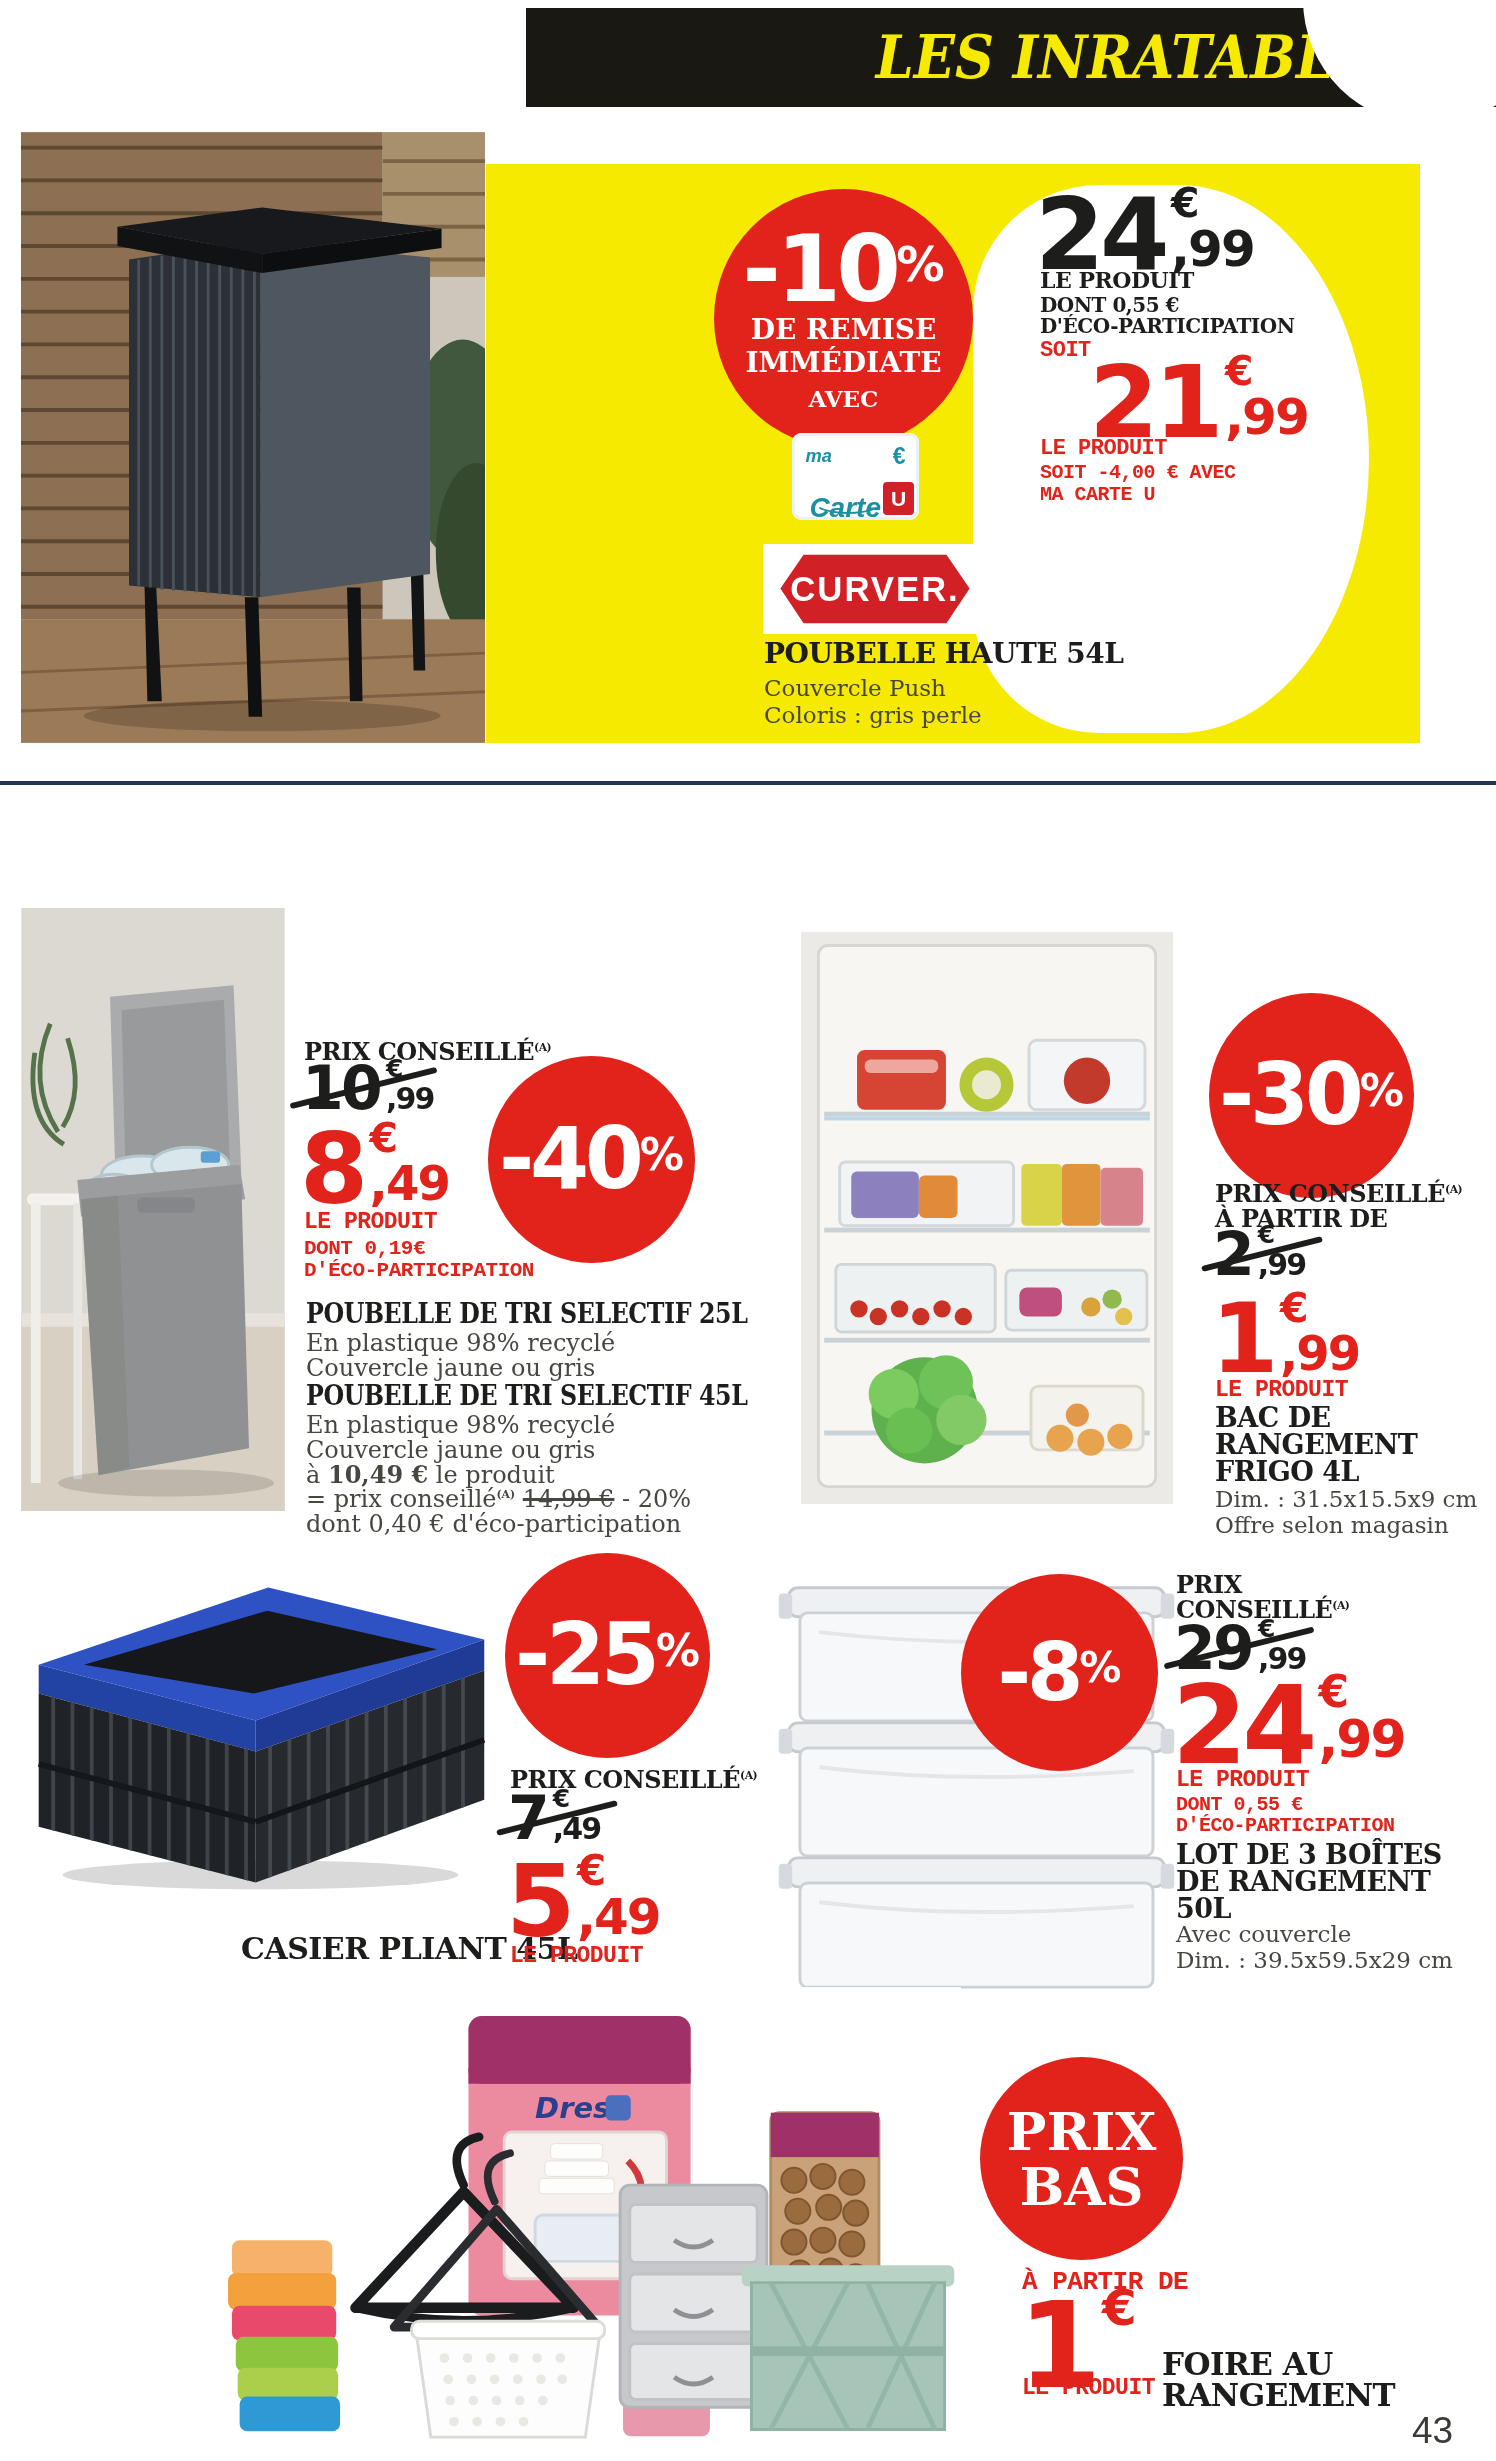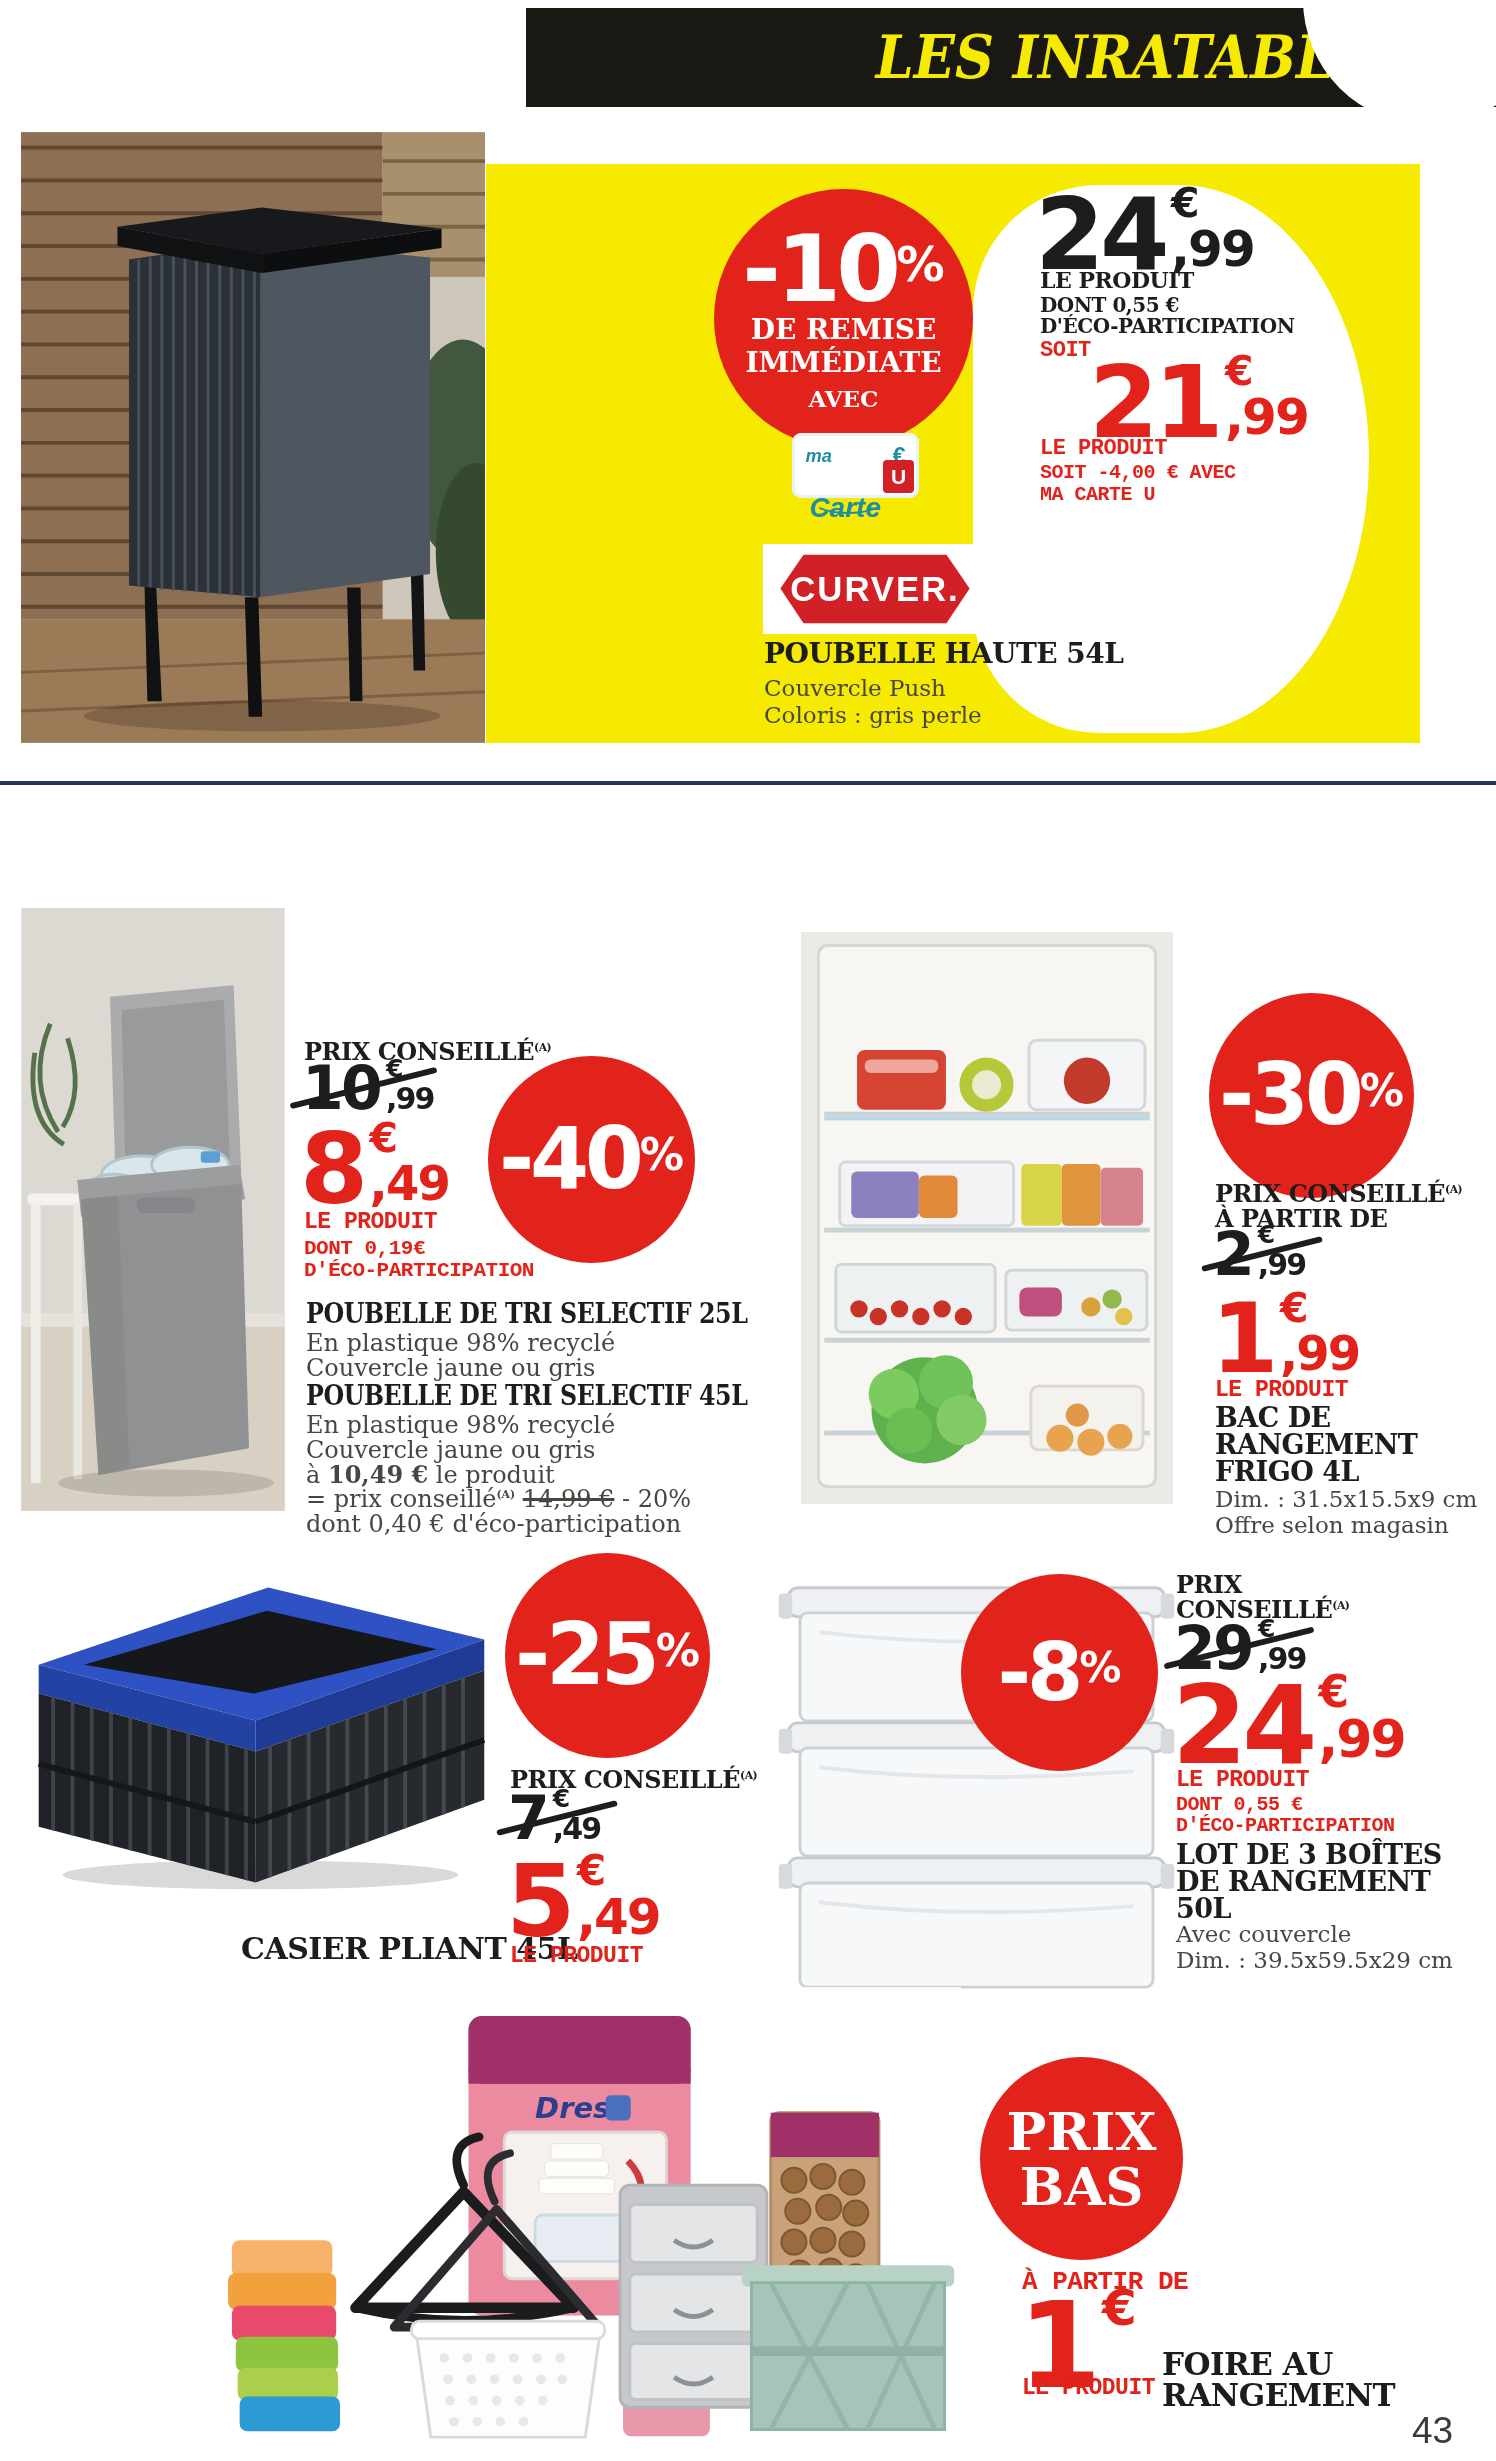--- a/index.html
+++ b/index.html
@@ -43,21 +43,21 @@
         border-radius:50%; background:#fff; }
 
   .yellow-panel{ position:absolute; left:486px; top:164px; width:934px; height:579px; background:var(--yellow); }
   .white-blob{ position:absolute; left:973px; top:185px; width:396px; height:548px; background:#fff;
         border-radius:126px 48% 48% 126px / 126px 50% 50% 126px; }
 
   .bubble10{ left:714px; top:189px; width:259px; height:259px; --bn:93px; }
   .bubble10 .bl12{ font-size:28px; line-height:1.18; font-family:"DejaVu Serif", serif; font-weight:700; }
   .bubble10 .bl3{ font-size:23px; margin-top:5.8px; font-family:"DejaVu Serif", serif; font-weight:700; }
 
-  .ucard{ position:absolute; left:792px; top:433px; width:127px; height:65px; background:#fff;
+  .ucard{ position:absolute; left:792px; top:433px; width:127px; height:87px; background:#fff;
         border-radius:9.7px; box-shadow:0 0 0 2.9px #e6f4f6 inset; }
   .ucard .ma{ position:absolute; left:13.5px; top:11.6px; color:#1e8fa3; font-style:italic; font-weight:bold; font-size:18.3px; }
   .ucard .carte{ position:absolute; left:17.4px; top:31px; color:#1e8fa3; font-style:italic; font-weight:bold; font-size:28px;margin-top:28px; }
   .ucard .euro{ position:absolute; right:13.5px; top:9.7px; color:#1e8fa3; font-weight:bold; font-size:23px; }
   .ucard .swoosh{ position:absolute; left:21px; top:56px; width:70px; height:25px;
         border:2.9px solid transparent; border-bottom-color:#1e8fa3; border-radius:50%; }
   .ucard .ubox{ position:absolute; right:4.8px; bottom:4.8px; width:31px; height:33px; background:#d22027;
         border-radius:3.9px; color:#fff; font-weight:bold; font-size:21px; text-align:center; line-height:33px; }
 
   .curver{ position:absolute; left:763px; top:544px; width:224px; height:90px; background:#fff; }

